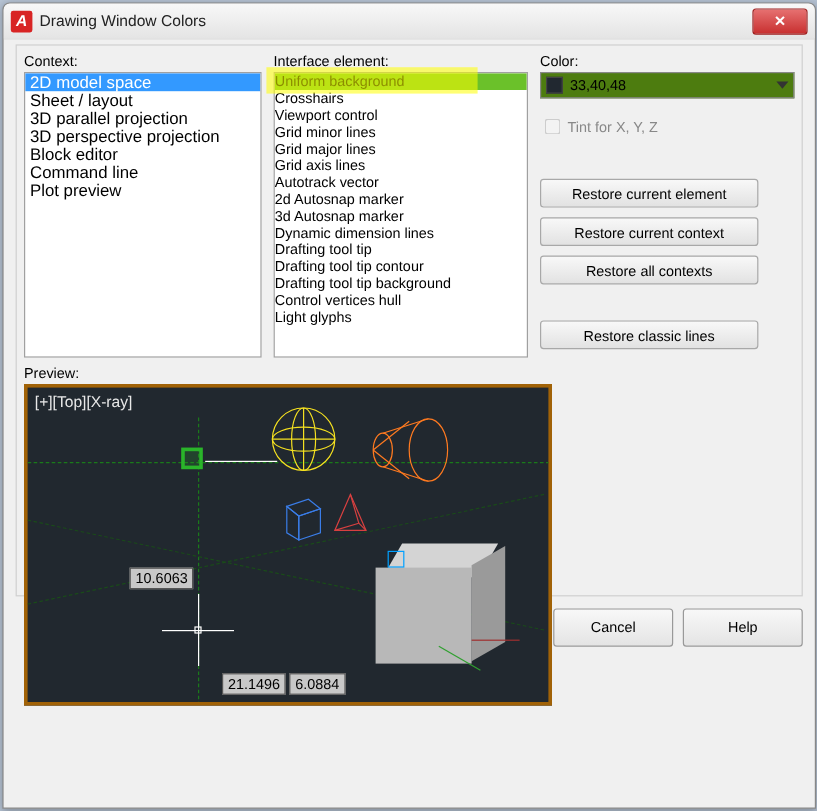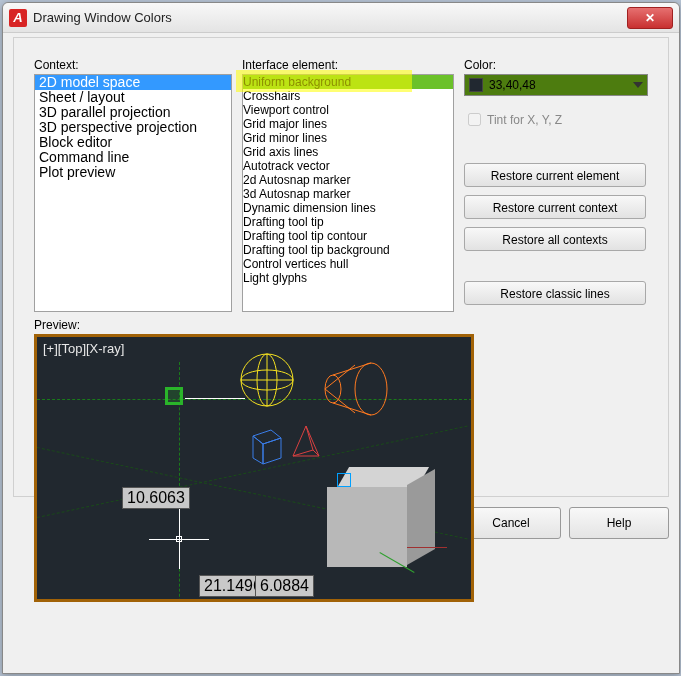--- a/index.html
+++ b/index.html
@@ -56,21 +56,21 @@
     display: flex;
     align-items: center;
     justify-content: center;
     cursor: pointer;
   }
   .content {
     padding: 4px 10px 10px 10px;
   }
   .inner-panel {
     border: 1px solid #d0d0d0;
-    padding: 20px;
+    padding: 6px;
     background: #f0f0f0;
     height: 460px;
   }
   .row-top {
     display: flex;
     gap: 10px;
   }
   .col1 { width: 198px; }
   .col2 { width: 212px; }
   .col3 { flex: 1; }
@@ -174,21 +174,21 @@
     color: #e8e8e8;
     font-size: 13px;
     font-family: Arial, sans-serif;
   }
   .pv-top { top: 4px; left: 6px; }
   .measure {
     position: absolute;
     background: #c8c8c8;
     border: 1px solid #555;
     color: #000;
-    font-size: 16px;
+    font-size: 12px;
     padding: 1px 4px;
   }
   .grid-line { position: absolute; }
   .dash-v { border-left: 1px dashed #1a7a1a; height: 270px; }
   .dash-h { border-top: 1px dashed #1a7a1a; width: 440px; }
   .green-sq {
     position: absolute;
     width: 18px; height: 18px;
     border: 3px solid #2ab42a;
     background: rgba(42,180,42,0.2);
@@ -278,22 +278,22 @@
         </div>
 
         <div class="col2">
           <span class="field-label">Interface element:</span>
           <div class="ifel-box">
             <div class="yellow-mark"></div>
             <div class="ifel-scroll" id="interface-list">
                 <div class="item highlighted">Uniform background</div>
                 <div class="item">Crosshairs</div>
                 <div class="item">Viewport control</div>
+                <div class="item">Grid minor lines</div>
                 <div class="item">Grid major lines</div>
-                <div class="item">Grid minor lines</div>
                 <div class="item">Grid axis lines</div>
                 <div class="item">Autotrack vector</div>
                 <div class="item">2d Autosnap marker</div>
                 <div class="item">3d Autosnap marker</div>
                 <div class="item">Dynamic dimension lines</div>
                 <div class="item">Drafting tool tip</div>
                 <div class="item">Drafting tool tip contour</div>
                 <div class="item">Drafting tool tip background</div>
                 <div class="item">Control vertices hull</div>
                 <div class="item">Light glyphs</div>

